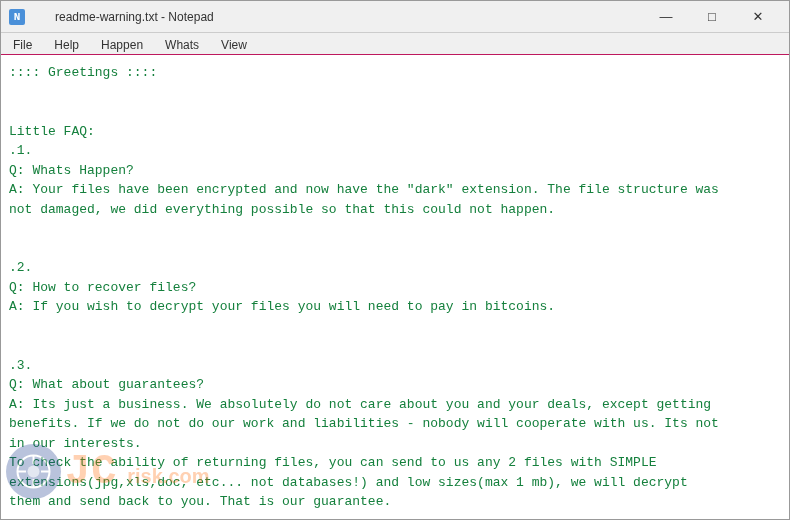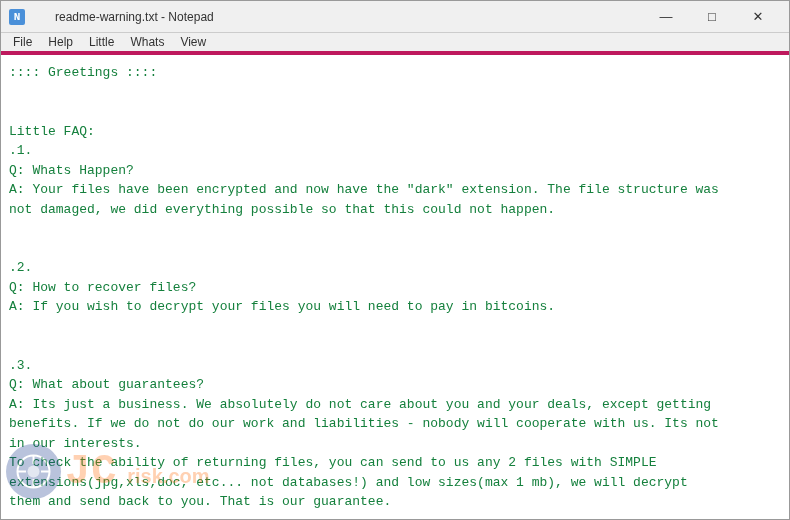--- a/index.html
+++ b/index.html
@@ -70,26 +70,27 @@
       display: flex;
       align-items: center;
       justify-content: center;
       font-family: 'Segoe UI', sans-serif;
     }
 
     
     .menu-bar {
       height: 22px;
       background: #f0f0f0;
-      border-bottom: 4px solid #be185d;
+      border-bottom: 1px solid #be185d;
       display: flex;
       align-items: flex-end;
       padding: 0 4px;
       font-family: 'Segoe UI', sans-serif;
       font-size: 12px;
+      gap: 6px;
     }
 
     .menu-item {
       padding: 2px 8px;
       cursor: pointer;
       color: #333;
     }
 
     .text-content {
       flex: 1;
@@ -188,21 +189,21 @@
     <div class="title-bar-controls">
       <button class="title-btn">—</button>
       <button class="title-btn">□</button>
       <button class="title-btn close">✕</button>
     </div>
   </div>
 
   <div class="menu-bar">
     <span class="menu-item">File</span>
     <span class="menu-item">Help</span>
-    <span class="menu-item">Little</span>
+    <span class="menu-item">Happen</span>
     <span class="menu-item">Whats</span>
     <span class="menu-item">View</span>
   </div>
 
   <div class="content-wrapper">
     <div class="text-content">:::: Greetings ::::
 
 
 Little FAQ:
 .1.

